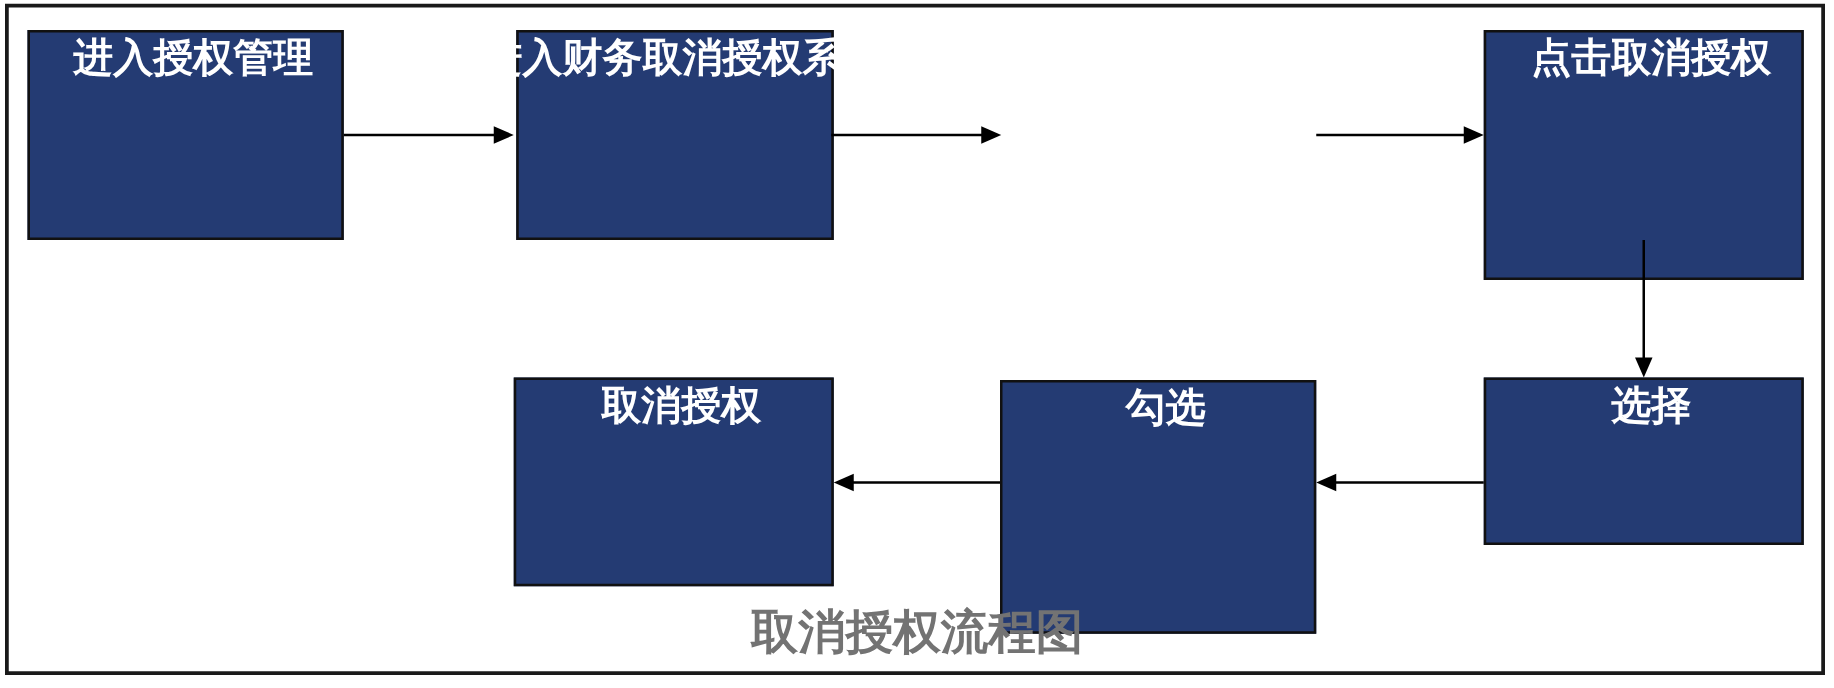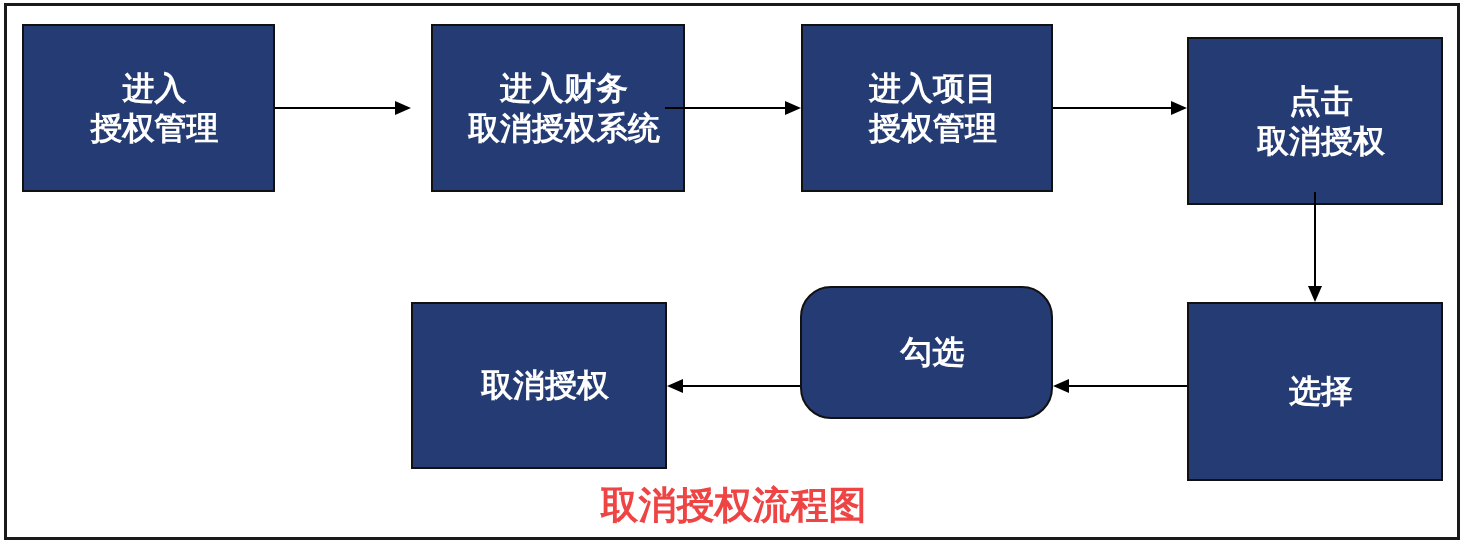--- a/index.html
+++ b/index.html
@@ -19,22 +19,22 @@
     width: 1456px; height: 537px;
     border: 3px solid var(--canvas-border, #1a1a1a);
     background: transparent;
   }
   .node {
     position: absolute;
     background: var(--node-fill, #243b73);
     border: 2px solid var(--node-border, #111111);
     color: var(--text, #ffffff);
     display: flex;
-    flex-direction: column;
-    align-items: center;
+    flex-direction: row;
+    align-items: flex-start;
     justify-content: center;
     text-align: center;
     font-weight: bold;
     font-size: 32px;
     line-height: 1.26;
     padding-left: 12px;
   }
   .node .line { display: block; white-space: nowrap; }
   .arrow { position: absolute; }
   .arrow .shaft-h {
@@ -71,29 +71,29 @@
     border-right: 7px solid transparent;
     border-top: 16px solid var(--arrow, #000000);
   }
   .diagram-title {
     position: absolute;
     left: 0; right: 0;
     top: 480px;
     text-align: center;
     font-size: 38px;
     font-weight: bold;
-    color: #ef4444;
+    color: #737373;
   }
   
   #node-1 { left: 22px;   top: 24px;  width: 253px; height: 168px; }
-  #node-2 { left: 431px;  top: 24px;  width: 254px; height: 168px; }
+  #node-2 { left: 413px;  top: 24px;  width: 254px; height: 168px; }
   #node-3 { left: 801px;  top: 24px;  width: 252px; height: 168px; }
-  #node-4 { left: 1187px; top: 37px;  width: 256px; height: 168px; }
-  #node-5 { left: 1187px; top: 302px; width: 256px; height: 179px; }
-  #node-6 { left: 800px;  top: 286px; width: 253px; height: 133px; border-radius: 31px; }
+  #node-4 { left: 1187px; top: 24px;  width: 256px; height: 200px; }
+  #node-5 { left: 1187px; top: 302px; width: 256px; height: 134px; }
+  #node-6 { left: 800px;  top: 304px; width: 253px; height: 203px; }
   #node-7 { left: 411px;  top: 302px; width: 256px; height: 167px; }
   
   #arrow-1 { left: 275px;  top: 101px; width: 136px; height: 14px; }
   #arrow-1 .shaft-h { left: 0; width: 124px; }
   #arrow-2 { left: 665px;  top: 101px; width: 136px; height: 14px; }
   #arrow-2 .shaft-h { left: 0; width: 124px; }
   #arrow-3 { left: 1053px; top: 101px; width: 134px; height: 14px; }
   #arrow-3 .shaft-h { left: 0; width: 122px; }
   #arrow-4 { left: 1308px; top: 192px; width: 14px;  height: 110px; }
   #arrow-4 .shaft-v { top: 0; height: 98px; }
@@ -108,24 +108,20 @@
 <div class="canvas">
   <div class="frame"></div>
 
   <div class="node" id="node-1">
     <span class="line">进入</span>
     <span class="line">授权管理</span>
   </div>
   <div class="node" id="node-2">
     <span class="line">进入财务</span>
     <span class="line">取消授权系统</span>
-  </div>
-  <div class="node" id="node-3">
-    <span class="line">进入项目</span>
-    <span class="line">授权管理</span>
   </div>
   <div class="node" id="node-4">
     <span class="line">点击</span>
     <span class="line">取消授权</span>
   </div>
   <div class="node" id="node-5">
     <span class="line">选择</span>
   </div>
   <div class="node" id="node-6">
     <span class="line">勾选</span>

